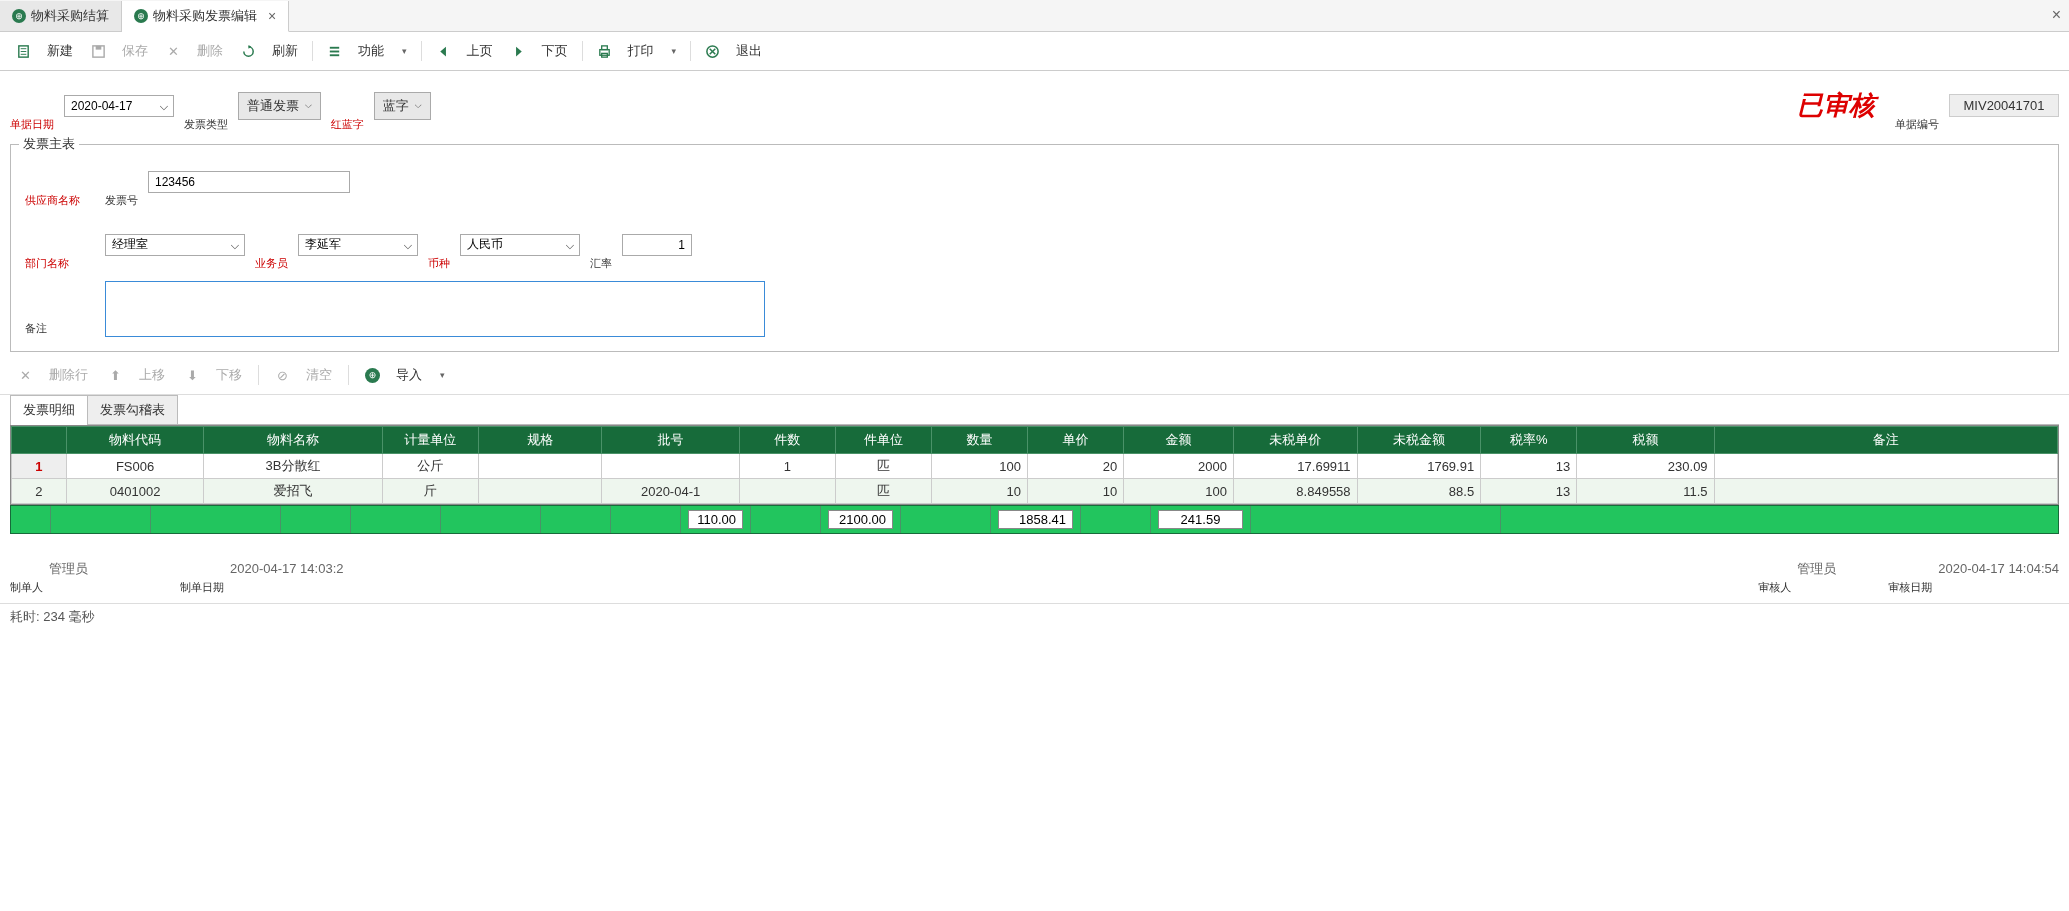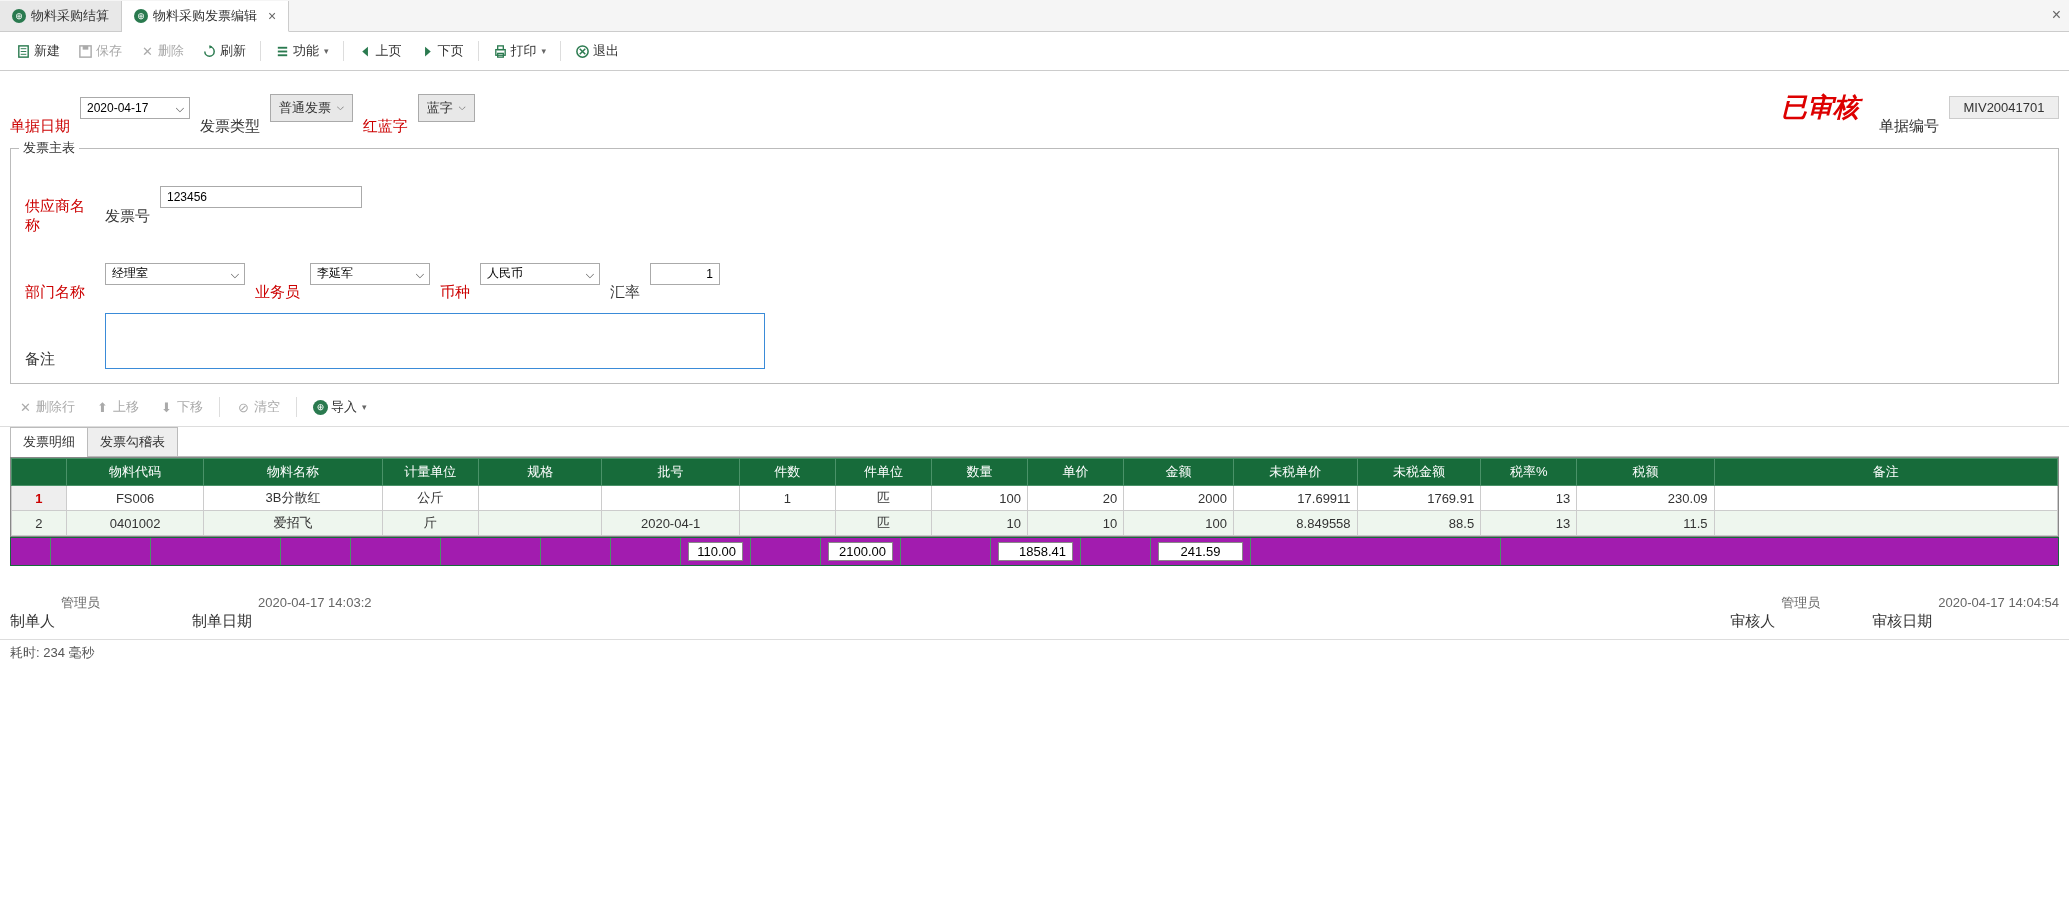--- a/index.html
+++ b/index.html
@@ -6,30 +6,30 @@
 body { font-family: "Microsoft YaHei", Arial, sans-serif; font-size: 13px; color: #333; background: #fff; }
 
 .tab-bar { display: flex; align-items: center; border-bottom: 1px solid #ccc; background: #f5f5f5; position: relative; height: 32px; }
 .tab { display: flex; align-items: center; padding: 6px 12px; border-right: 1px solid #ccc; background: #e8e8e8; cursor: pointer; gap: 5px; }
 .tab.active { background: #fff; border-bottom: 1px solid #fff; margin-bottom: -1px; }
 .tab-icon { width: 14px; height: 14px; border-radius: 50%; background: #2a7a4f; display: inline-flex; align-items: center; justify-content: center; color: #fff; font-size: 9px; }
 .tab-close { margin-left: 6px; color: #666; cursor: pointer; font-size: 14px; }
 .tab-bar-close { position: absolute; right: 8px; top: 6px; cursor: pointer; color: #666; font-size: 16px; }
 
 .toolbar { display: flex; align-items: center; padding: 6px 8px; border-bottom: 1px solid #ccc; gap: 2px; }
-.tbtn { display: flex; align-items: center; gap: 3px; padding: 4px 8px; cursor: pointer; border-radius: 2px; }
+.tbtn { display: flex; align-items: center; gap: 16px; padding: 4px 8px; cursor: pointer; border-radius: 2px; }
 .tbtn.disabled { color: #aaa; cursor: default; }
 .t-icon { width: 15px; height: 15px; display: inline-flex; align-items: center; justify-content: center; }
 .green { color: #2a7a4f; }
 .gray { color: #aaa; }
 .sep { width: 1px; height: 20px; background: #ddd; margin: 0 4px; }
 .dd-arrow { font-size: 9px; color: #666; margin-left: 2px; }
 
 .filter-row { display: flex; align-items: center; padding: 8px 10px; gap: 10px; }
-.lbl { font-size: 15px; margin-top: 38px; }
+.lbl { font-size: 11px; margin-top: 38px; }
 .lbl.red { color: #c00; }
 .inp { border: 1px solid #aaa; padding: 3px 6px; font-size: 12px; background: #fff; }
 .inp.select { padding-right: 18px; position: relative; }
 .sel-wrap { position: relative; display: inline-block; }
 .sel-wrap::after { content: "⌵"; position: absolute; right: 6px; top: 50%; transform: translateY(-50%); font-size: 11px; color: #555; pointer-events: none; }
 .btn-sel { background: #e8e8e8; border: 1px solid #aaa; padding: 4px 8px; cursor: pointer; display: inline-flex; align-items: center; gap: 4px; }
 
 .stamp { font-family: "KaiTi","STKaiti",serif; color: #d00; font-size: 26px; font-weight: bold; font-style: italic; }
 .doc-no-lbl { margin-left: 10px; }
 .doc-no { background: #eee; border: 1px solid #ccc; padding: 3px 8px; min-width: 110px; display: inline-block; text-align: center; }
@@ -50,21 +50,21 @@
 
 .grid-wrap { margin: 0 10px; border: 1px solid #888; }
 .grid { width: 100%; border-collapse: collapse; table-layout: fixed; }
 .grid th { background: #176b3a; color: #fff; border: 1px solid #4a9268; padding: 4px 2px; font-weight: normal; font-size: 13px; text-align: center; }
 .grid td { border: 1px solid #ccc; padding: 3px 6px; font-size: 13px; text-align: center; background: #fff; }
 .grid tr.even td { background: #eef6ee; }
 .grid td.num { text-align: right; }
 .grid td.rownum { background: #eee; font-weight: normal; }
 .grid td.rownum.sel { color: #c00; font-weight: bold; }
 
-.totals-bar { display: flex; background: #a21caf; border: 1px solid #176b3a; margin: 0 10px; }
+.totals-bar { display: flex; background: #22c55e; border: 1px solid #176b3a; margin: 0 10px; }
 .totals-bar .cell { border-right: 1px solid #4a9268; padding: 3px 6px; color: #fff; font-size: 13px; text-align: right; }
 .totals-bar .box { background: #fff; color: #000; border: 1px solid #888; margin: 1px; padding: 1px 6px; }
 
 .footer-row { display: flex; align-items: center; padding: 8px 10px; gap: 12px; }
 .footer-row .grp { display: flex; align-items: center; gap: 6px; }
 .footer-row .val { color: #666; }
 
 .status-bar { padding: 4px 10px; color: #555; border-top: 1px solid #ddd; }
 
 svg { display: block; }

